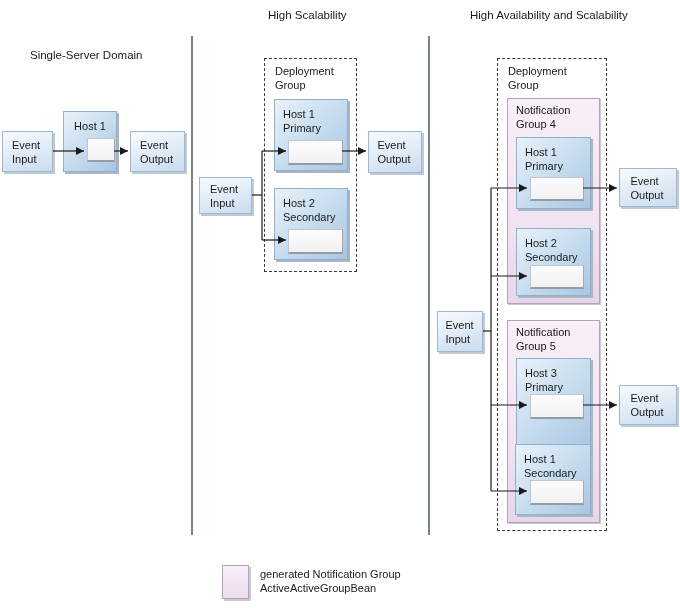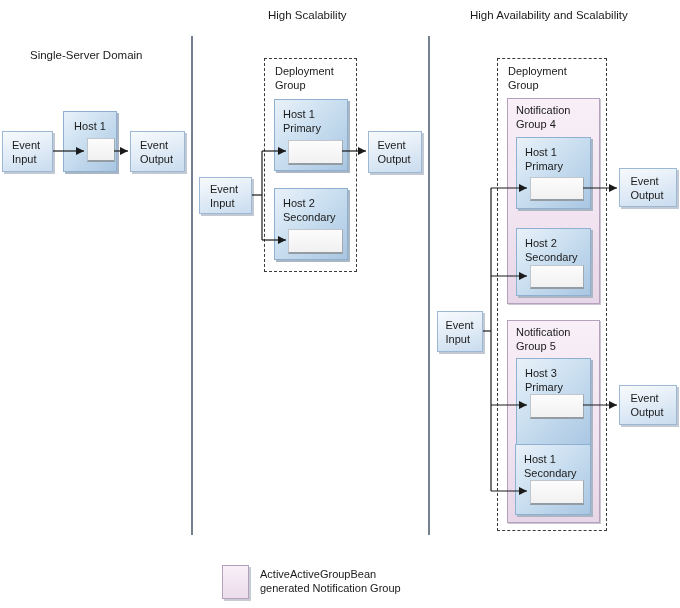--- a/index.html
+++ b/index.html
@@ -154,22 +154,22 @@
   <div class="abs io-box" style="left:619px;top:168px;width:58px;height:39px;">
     <div style="width:42px;">Event Output</div>
   </div>
 
   <div class="abs io-box" style="left:619px;top:385px;width:58px;height:40px;">
     <div style="width:42px;">Event Output</div>
   </div>
 
   <div class="abs legend-swatch" style="left:222px;top:565px;width:25px;height:32px;"></div>
   <div class="abs" style="left:260px;top:567px;width:210px;">
+    <div>generated Notification Group</div>
     <div>ActiveActiveGroupBean</div>
-    <div>generated Notification Group</div>
   </div>
 
   <svg class="wires" width="680" height="608" viewBox="0 0 680 608">
     <defs>
       <marker id="arw" markerWidth="8" markerHeight="8" refX="7" refY="3.5" orient="auto">
         <path d="M0,0 L7,3.5 L0,7 Z" fill="#1a1a1a"></path>
       </marker>
     </defs>
     <g stroke="#1a1a1a" stroke-width="1.2" fill="none">
 

